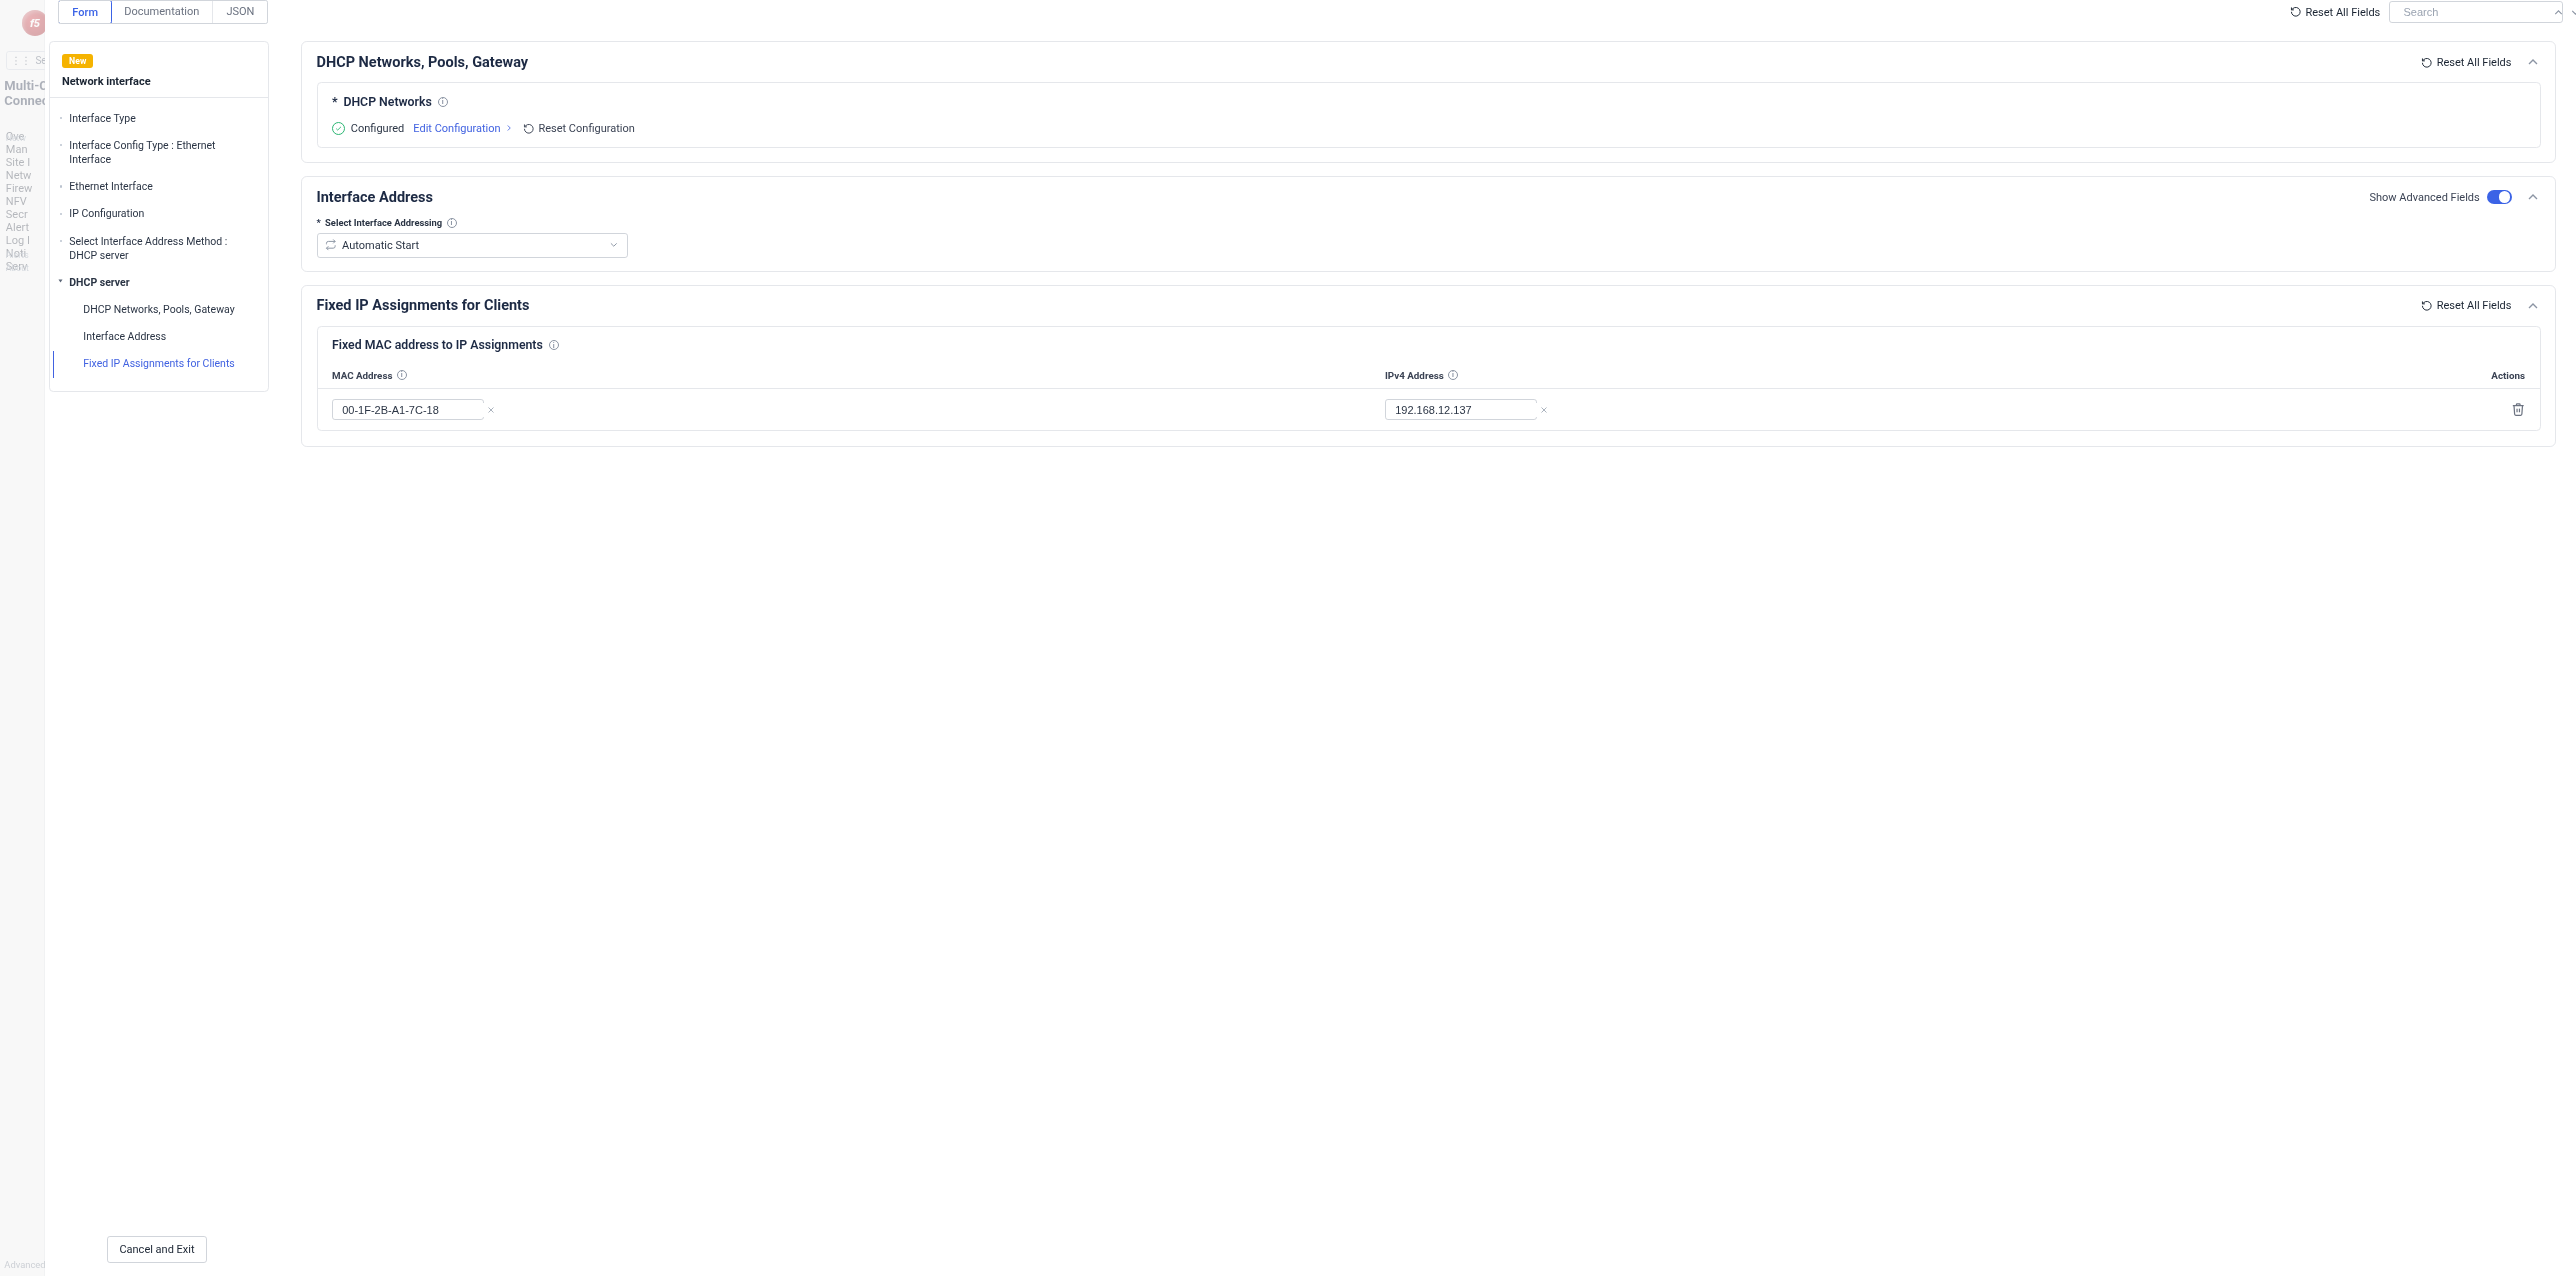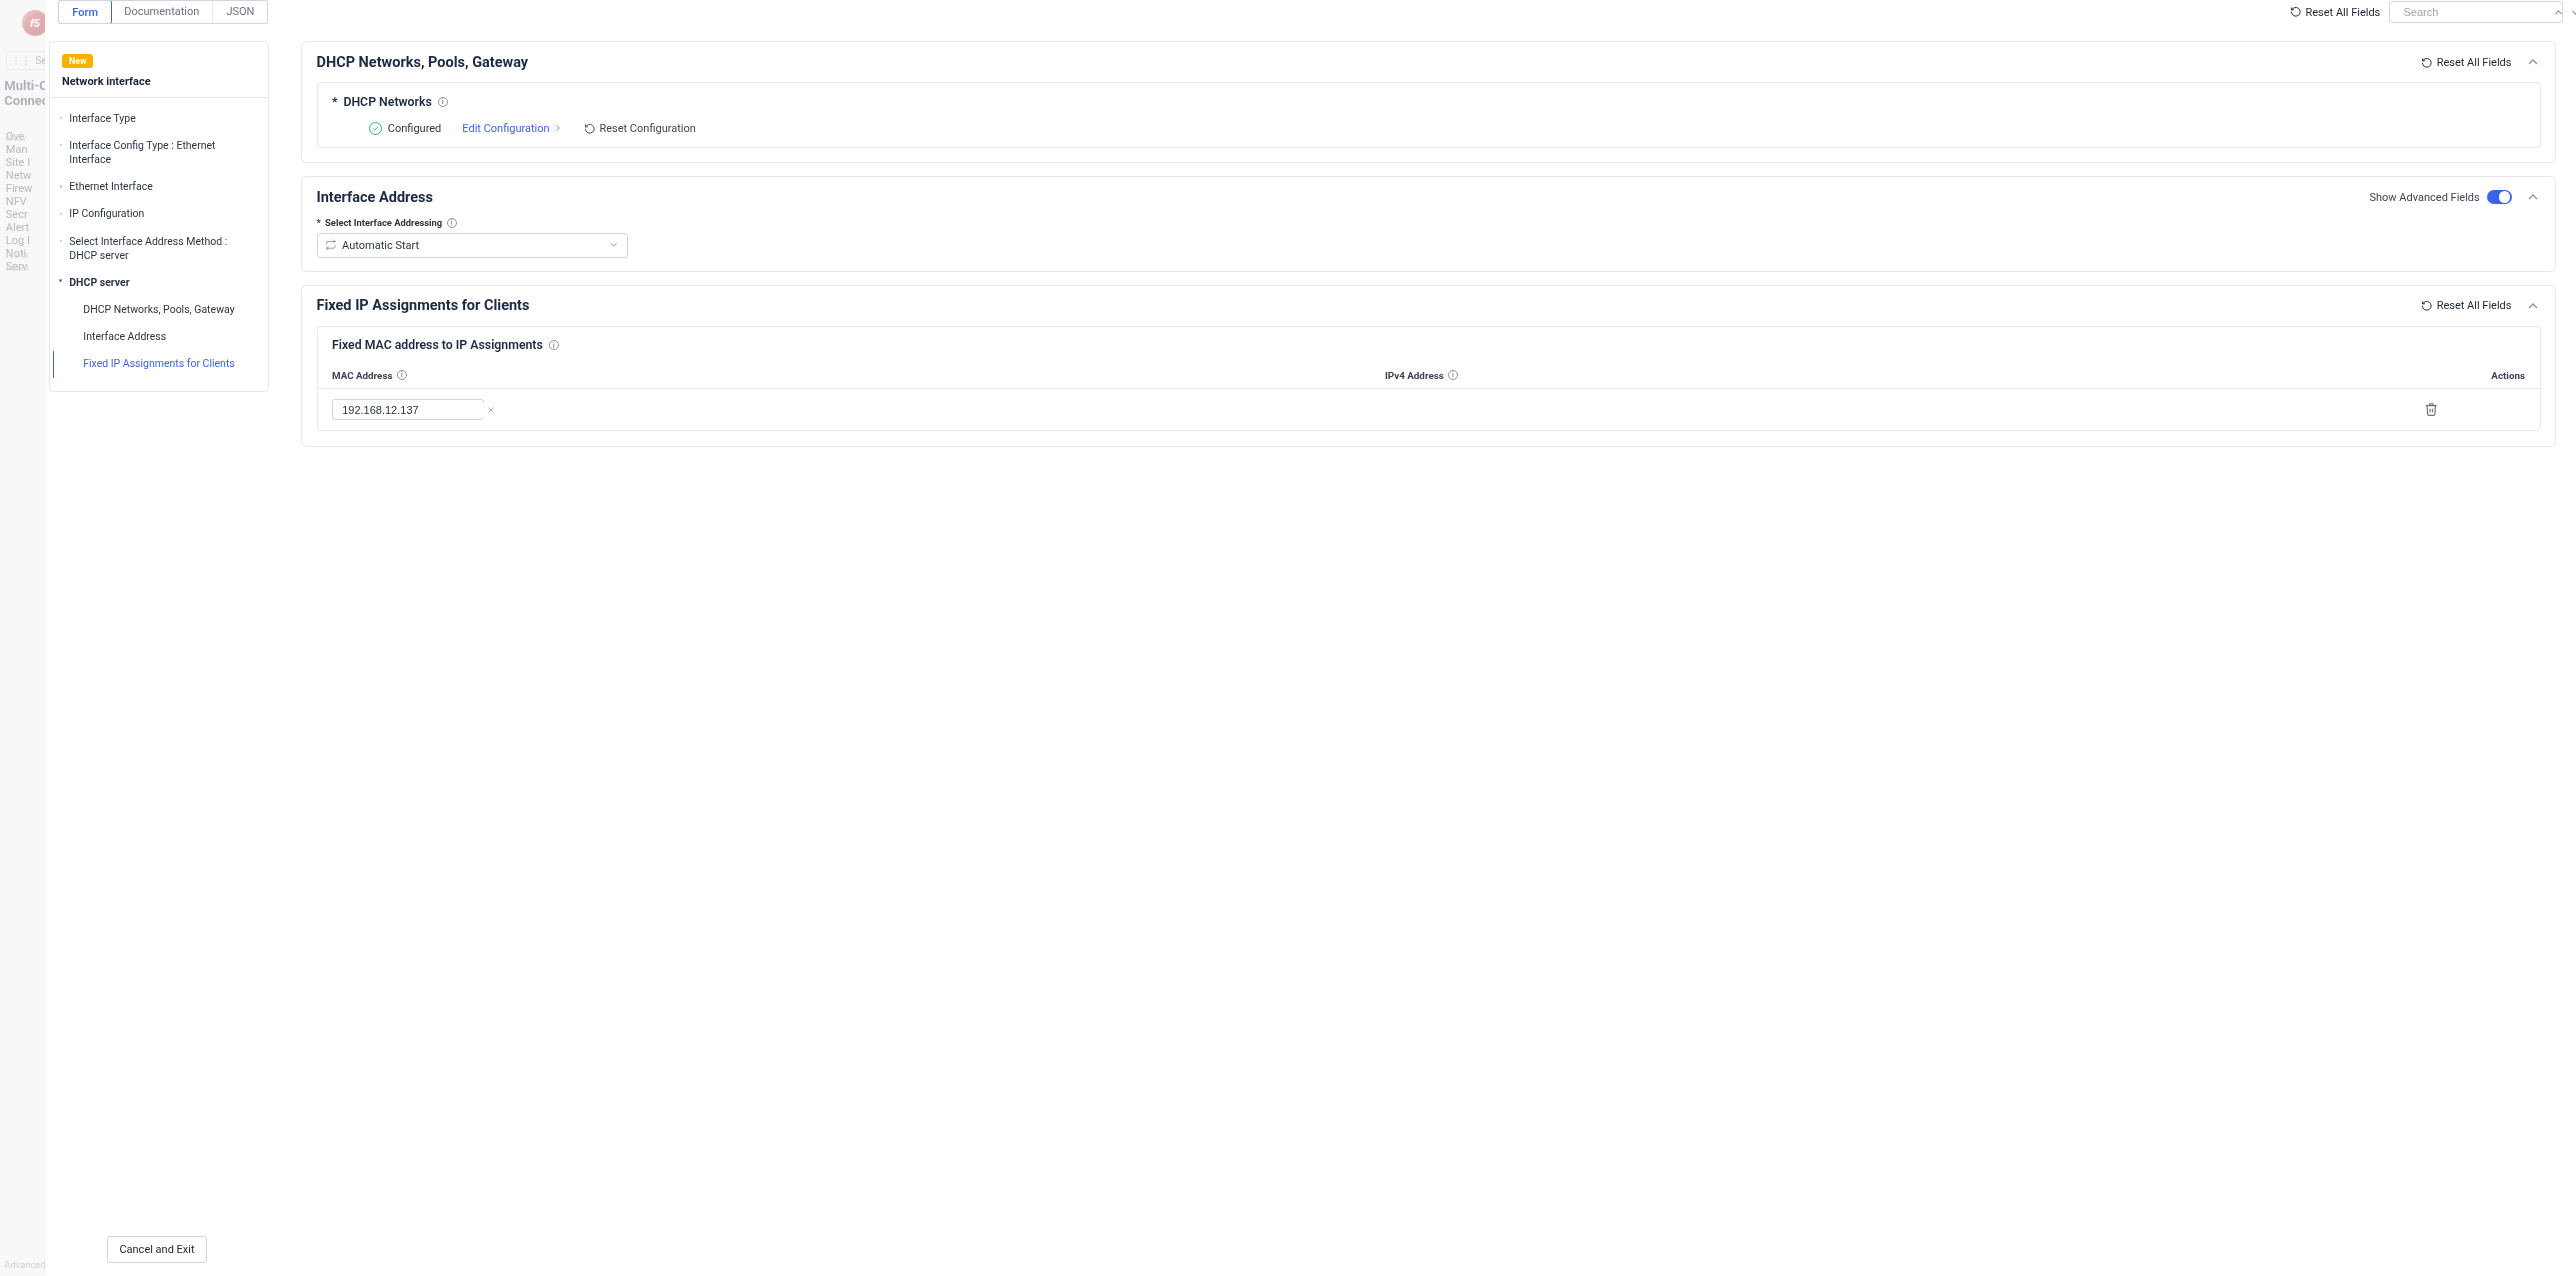--- a/index.html
+++ b/index.html
@@ -184,21 +184,21 @@
   .chev-toggle { width:16px; height:16px; color:#8b94a3; display:flex; align-items:center; justify-content:center; cursor:pointer; }
 
   .inner-card {
     margin:2.9px 14.5px 14.5px 14.5px;
     border:0.7px solid var(--border-light);
     border-radius:4.3px; padding:11.6px 14.5px;
   }
   .subhead { font-size:12.3px; font-weight:600; display:flex; align-items:center; gap:5.8px; color:#1d2a44;}
   .req-star { font-weight:700; color:#1d2a44; }
   .info-icon { width:10px; height:10px; border:1.1px solid #8b94a3; border-radius:50%; display:inline-flex; align-items:center; justify-content:center; font-size:7.2px; color:#8b94a3; font-weight:700; line-height:1;}
-  .status-row { display:flex; align-items:flex-end; gap:21px; margin-top:13px;margin-left:37px; }
+  .status-row { display:flex; align-items:flex-end; gap:9px; margin-top:13px; }
   .status-chip { display:flex; align-items:center; gap:5.8px; font-size:11px; color:#2b3545; }
   .status-chip .ok { width:13px; height:13px; border:1.4px solid var(--green); border-radius:50%; display:flex; align-items:center; justify-content:center; }
   .status-chip .ok svg { width:7.2px; height:7.2px; stroke:var(--green); }
   .link-blue { color: var(--link-blue); display:inline-flex; align-items:center; gap:2.9px; cursor:pointer; font-size:11px; }
   .link-gray { color:#3b4354; display:inline-flex; align-items:center; gap:4.3px; cursor:pointer; font-size:11px; }
 
   .field-label {
     font-size:9.4px; font-weight:700; color:#2b3545;
     display:flex; align-items:center; gap:4.3px; padding:0 0 4.3px 0;
   }
@@ -482,20 +482,31 @@
             </div>
             <div class="th">
               <span>IPv4 Address</span>
               <span class="info-icon">i</span>
             </div>
             <div class="th actions">Actions</div>
           </div>
           <div class="table-row">
             <div>
               <div class="input-clear">
+                <input type="text" value="00-1F-2B-A1-7C-18" style="">
+                <div class="x">
+                  <svg viewBox="0 0 24 24" width="10" height="10" fill="none" stroke="currentColor" stroke-width="2">
+                      <line x1="18" y1="6" x2="6" y2="18"></line>
+                      <line x1="6" y1="6" x2="18" y2="18"></line>
+                    </svg>
+                </div>
+              </div>
+            </div>
+            <div>
+              <div class="input-clear">
                 <input type="text" value="192.168.12.137" style="">
                 <div class="x">
                   <svg viewBox="0 0 24 24" width="10" height="10" fill="none" stroke="currentColor" stroke-width="2">
                       <line x1="18" y1="6" x2="6" y2="18"></line>
                       <line x1="6" y1="6" x2="18" y2="18"></line>
                     </svg>
                 </div>
               </div>
             </div>
             <div style="display:flex; justify-content:flex-end;">

